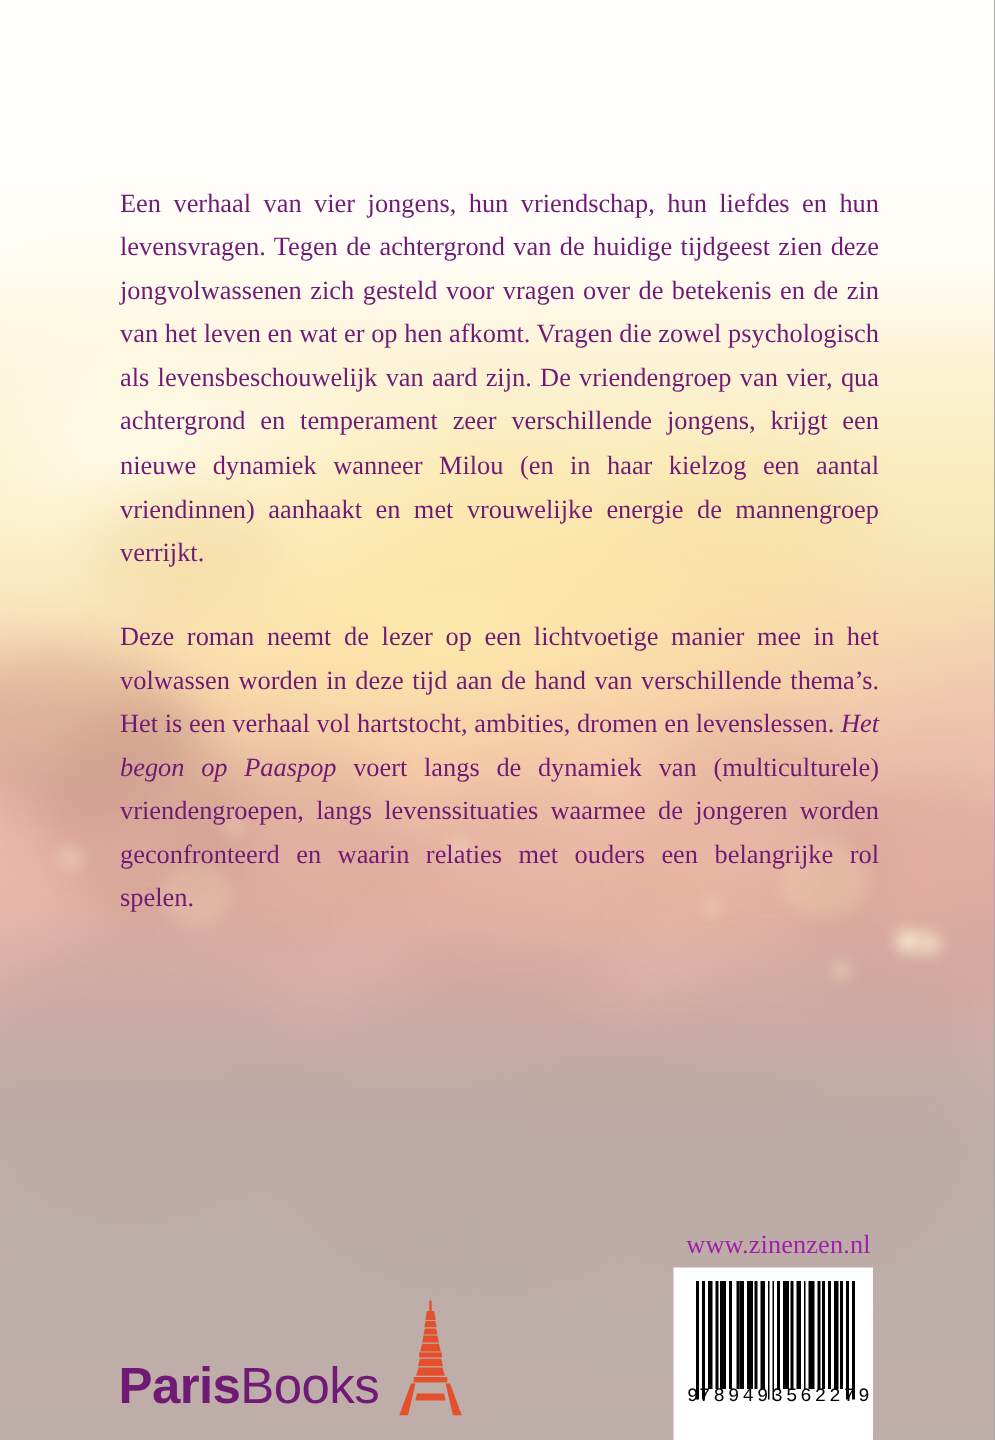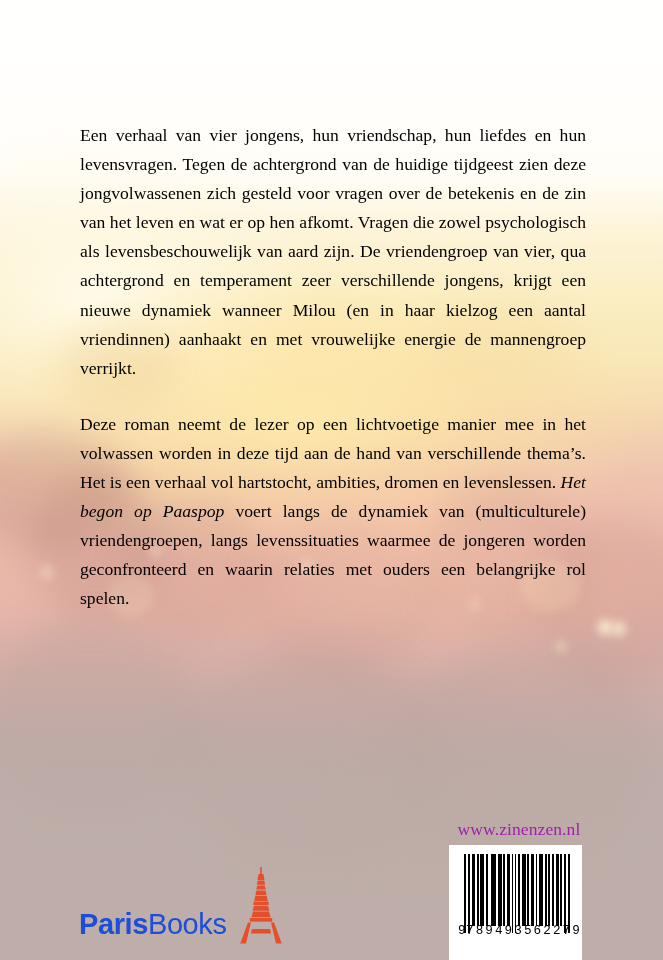--- a/index.html
+++ b/index.html
@@ -96,21 +96,21 @@
 
   
   .text-block {
     position: absolute;
     left: 80px;
     top: 121px;
     width: 506px;
   }
   .para {
     margin: 0 0 27px 0;
-    color: #000000;
+    color: #701a75;
     font-size: 17.6px;
     line-height: 29.1px;
     text-align: justify;
     text-justify: inter-word;
     -webkit-hyphens: manual;
     hyphens: manual;
   }
   .para:last-child { margin-bottom: 0; }
   .para .ital { font-style: italic; }
   .para.last-line-left { text-align-last: left; }
@@ -174,23 +174,23 @@
   .logo {
     position: absolute;
     left: 79px;
     top: 866px;
     display: flex;
     align-items: flex-end;
     gap: 6px;
   }
   .logo-word {
     font-family: "Liberation Sans", sans-serif;
-    font-size: 29px;
+    font-size: 34px;
     line-height: 28px;
-    color: #1d4ed8;
+    color: #701a75;
     letter-spacing: -0.4px;
     padding-bottom: 6px;
   }
   .logo-word b { font-weight: bold; }
   .logo-word span.light { font-weight: normal; }
   .eiffel { display:block; }
 </style>
 </head>
 <body>
 

